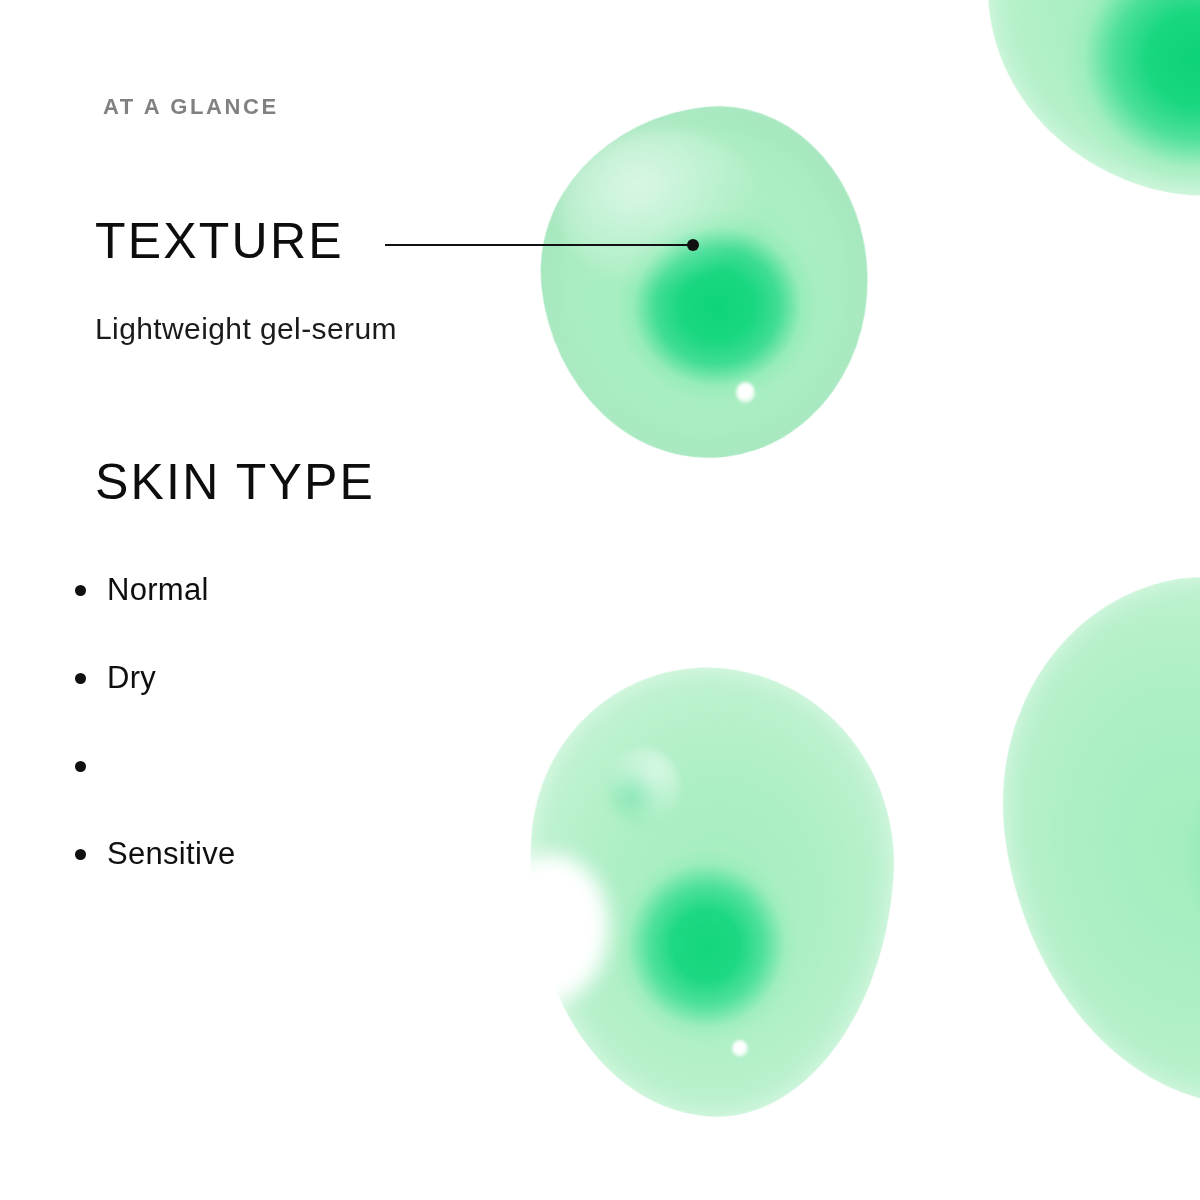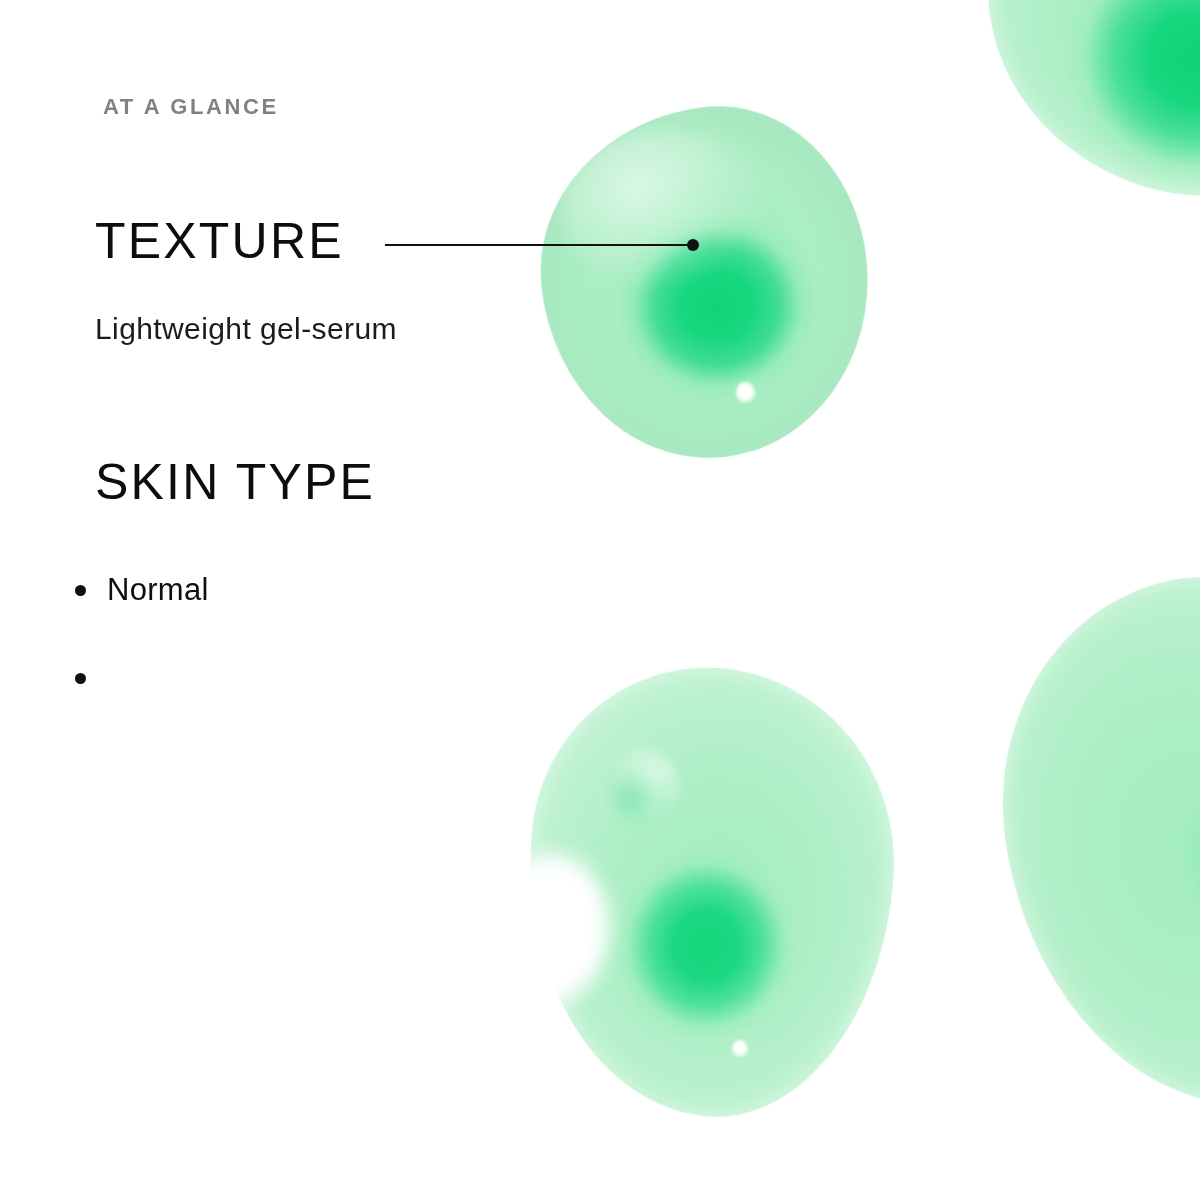--- a/index.html
+++ b/index.html
@@ -277,17 +277,25 @@
 
     <div class="section-heading" id="skin-type-heading">SKIN TYPE</div>
 
     <ul id="skin-type-list">
       <li>
         <span class="dot"></span>
         <span>Normal</span>
       </li>
       <li>
         <span class="dot"></span>
+        <span>Dry</span>
+      </li>
+      <li>
+        <span class="dot"></span>
+      </li>
+      <li>
+        <span class="dot"></span>
+        <span>Sensitive</span>
       </li>
     </ul>
 
   </div>
 </div>
 
 </body></html>

